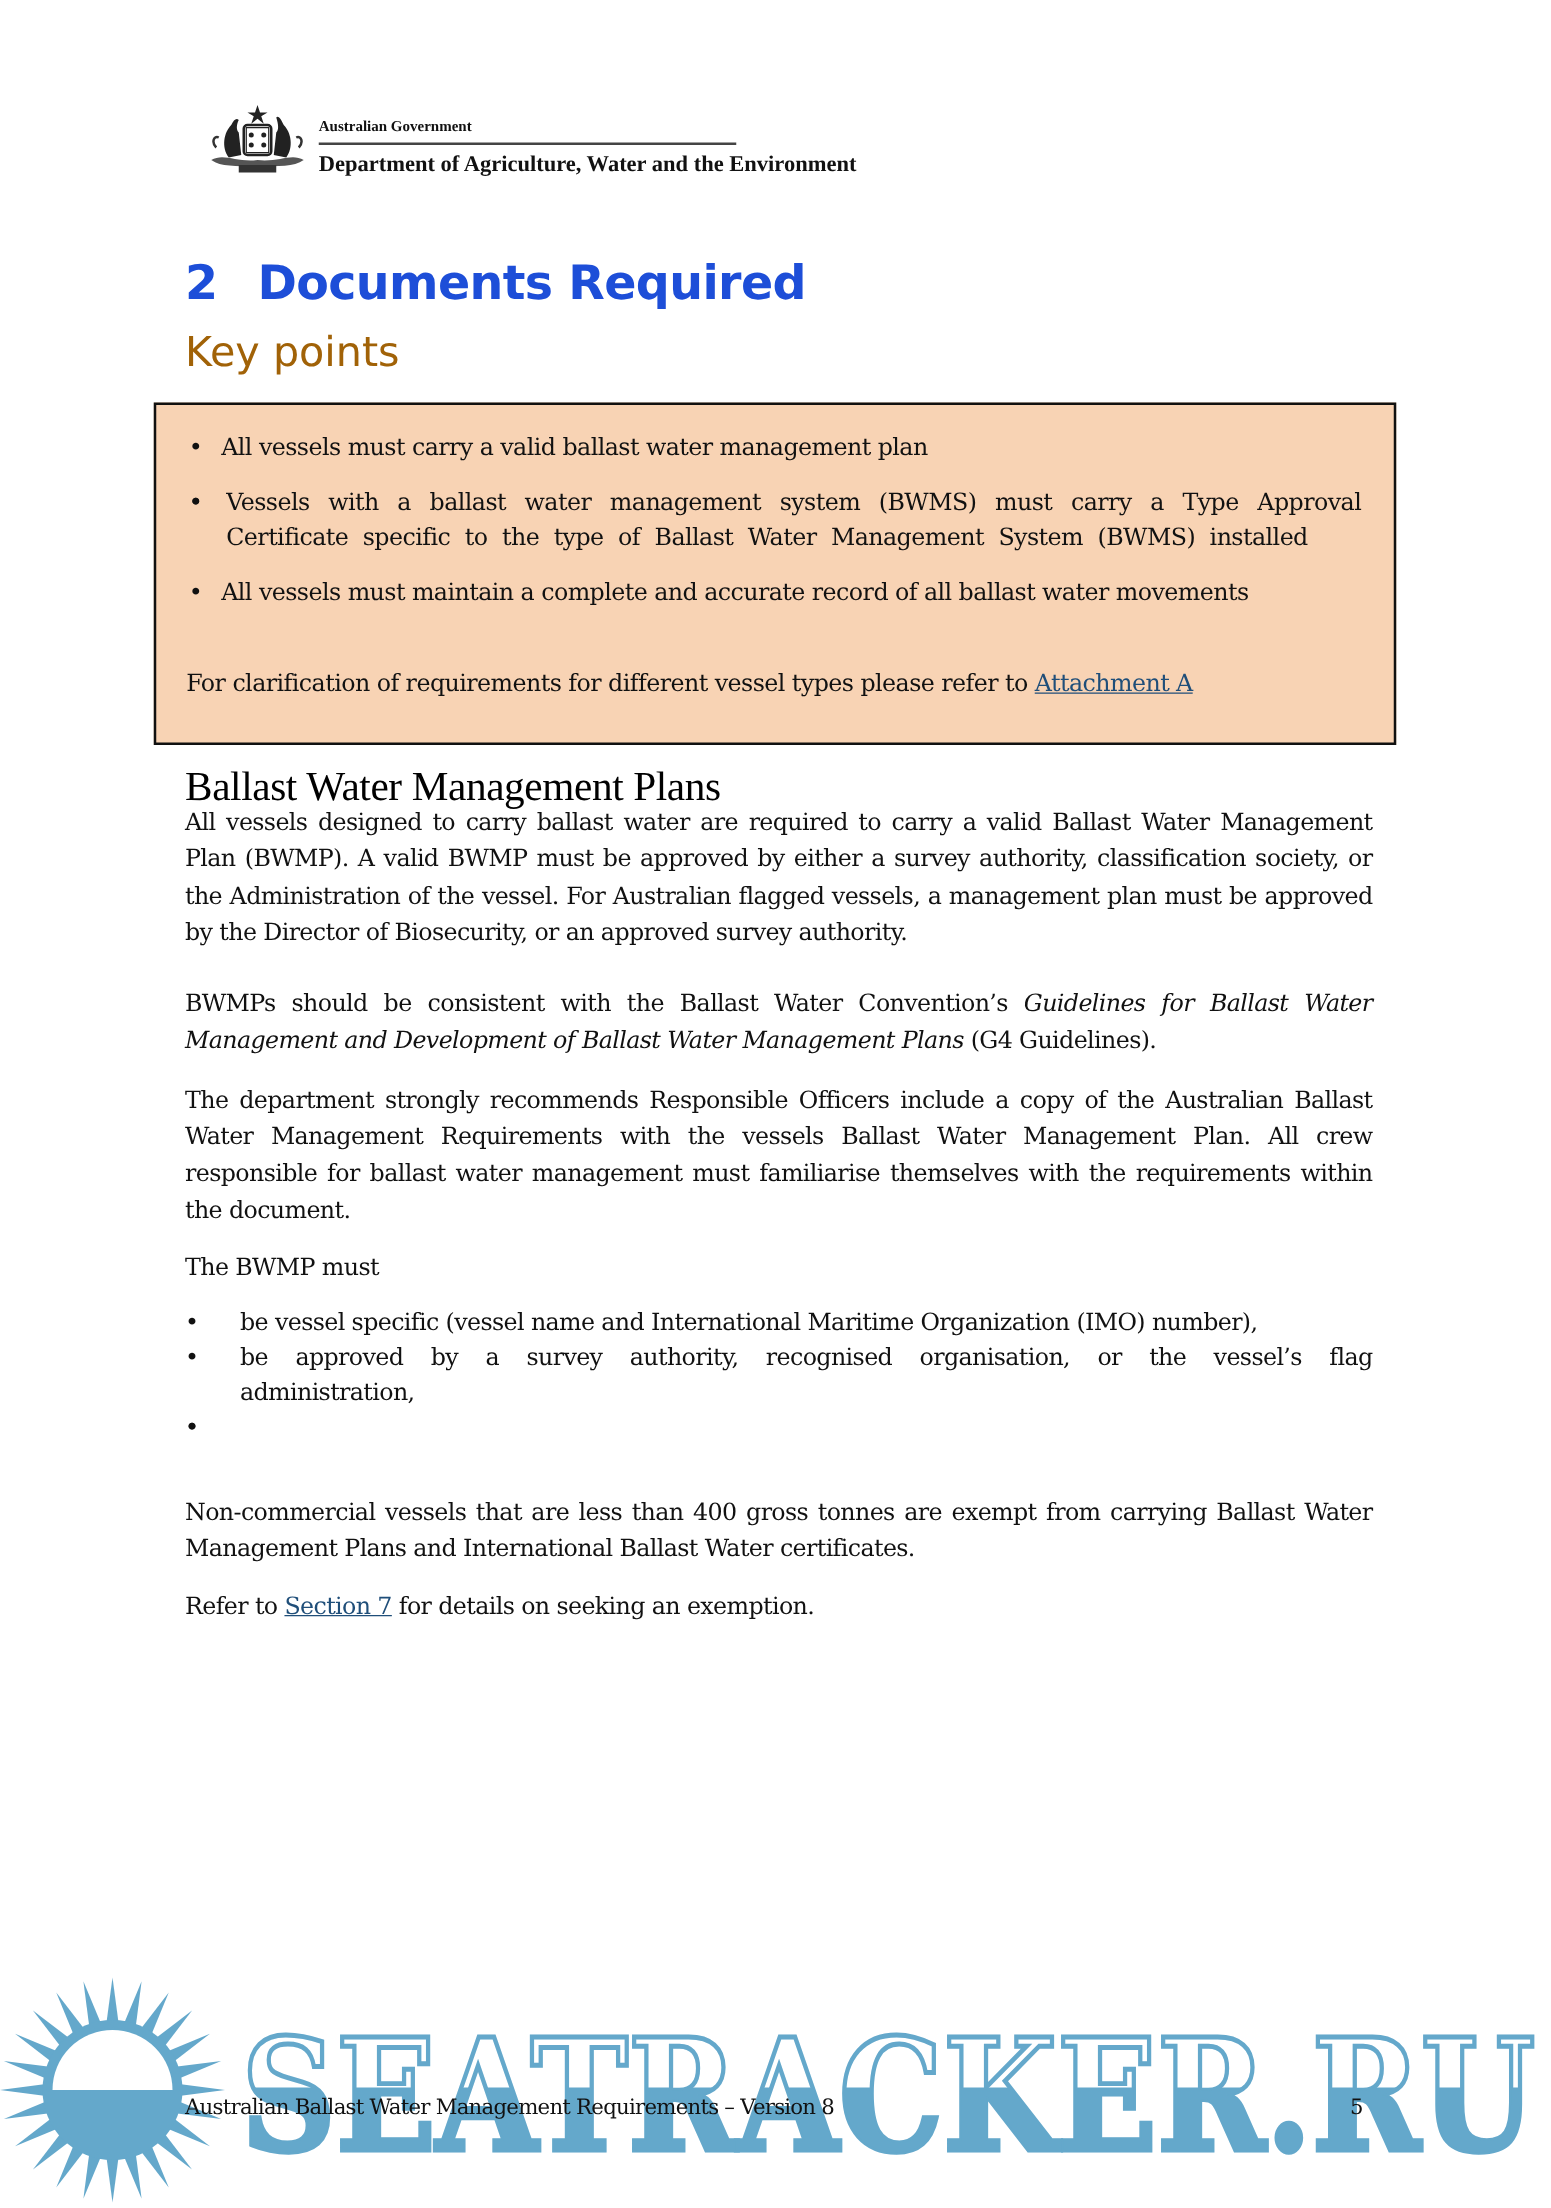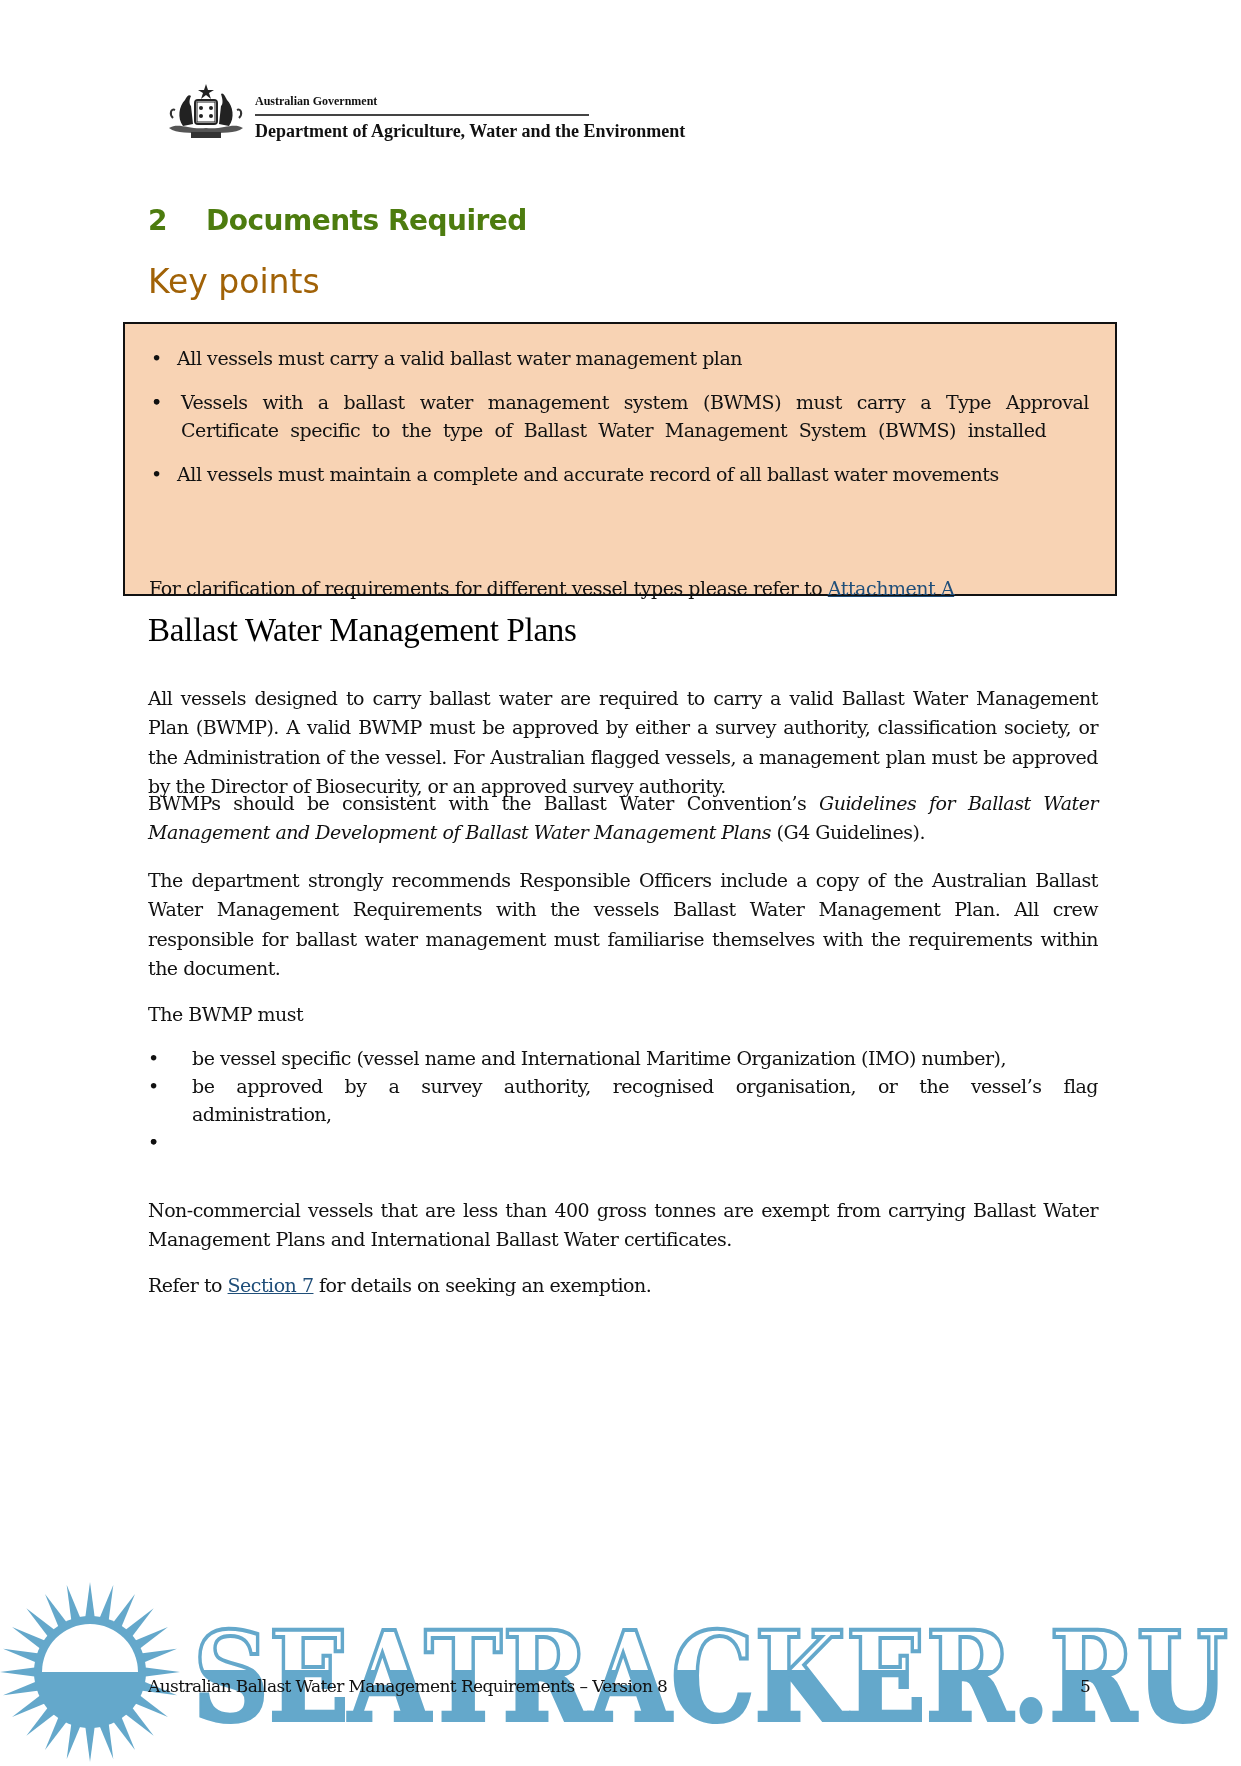--- a/index.html
+++ b/index.html
@@ -6,38 +6,38 @@
   body {
     width: 1241px; height: 1766px; background: #ffffff; position: relative; overflow: hidden;
     font-family: "DejaVu Serif", "Liberation Serif", serif; color: #111;
   }
   .header-logo { position: absolute; left: 165px; top: 78px; width: 430px; height: 66px; }
   .crest { position: absolute; left: 0; top: 0; width: 82px; height: 66px; }
   .gov-name { position: absolute; left: 90px; top: 16px; font-family: "Liberation Serif", serif; font-weight: bold; font-size: 12px; color: #111; }
   .gov-rule { position: absolute; left: 90px; top: 36px; width: 334px; height: 2px; background: #444; }
   .dept-name { position: absolute; left: 90px; top: 43px; font-family: "Liberation Serif", serif; font-weight: bold; font-size: 18px; color: #111; white-space: nowrap; }
 
-  .h1 { position: absolute; left: 148px; top: 204px; font-family: "DejaVu Sans", sans-serif; font-weight: bold; font-size: 28px; letter-spacing: -0.5px; color: #4d7c0f; white-space: nowrap; }
+  .h1 { position: absolute; left: 148px; top: 204px; font-family: "DejaVu Sans", sans-serif; font-weight: bold; font-size: 38px; letter-spacing: -0.5px; color: #1d4ed8; white-space: nowrap; }
   .h1 .num { display: inline-block; width: 58px; }
   .h2-key { position: absolute; left: 148px; top: 262px; font-family: "DejaVu Sans", sans-serif; font-size: 33px; color: #a16207; }
 
   .keybox {
     position: absolute; left: 123px; top: 322px; width: 990px; height: 270px;
     background: #f8d3b4; border: 2px solid #111; box-sizing: content-box;
   }
   .keybox ul { list-style: none; margin: 0; padding: 0; position: absolute; left: 24px; top: 20px; width: 940px; }
   .keybox li { position: relative; padding-left: 28px; font-size: 19px; line-height: 28px; margin-bottom: 16px; text-align: justify; letter-spacing: -0.45px; }
   .keybox li .dot { position: absolute; left: 2px; top: 0; }
   .keybox li.wide { padding-left: 32px; word-spacing: 6px; }
-  .keybox .clar { position: absolute; left: 24px; top: 212px; font-size: 19px; letter-spacing: -0.45px; white-space: nowrap; margin-top: 41px; }
+  .keybox .clar { position: absolute; left: 24px; top: 212px; font-size: 19px; letter-spacing: -0.45px; white-space: nowrap; }
   a.link { color: #1f4e79; text-decoration: underline; }
 
   .h2-bwmp { position: absolute; left: 148px; top: 612px; font-family: Liberation Serif, serif; font-size: 33px; color: #000; white-space: nowrap; letter-spacing: -0.3px; }
   .body { position: absolute; left: 148px; width: 950px; font-size: 19px; line-height: 29.3px; text-align: justify; letter-spacing: -0.5px; margin: 0; }
-  .p1 { top: 684px; }
+  .p1 { top: 644px; }
   .p2 { top: 789px; }
   .p3 { top: 866px; }
   .p4 { top: 1000px; }
   .bullets { position: absolute; left: 148px; top: 1044px; width: 950px; margin: 0; padding: 0; list-style: none; }
   .bullets li { position: relative; padding-left: 44px; font-size: 19px; line-height: 28px; text-align: justify; letter-spacing: -0.5px; }
   .bullets li .dot { position: absolute; left: 0; top: 0; }
   .bullets li.spread { word-spacing: 10px; }
   .p5 { top: 1196px; }
   .p6 { top: 1271px; }
 

